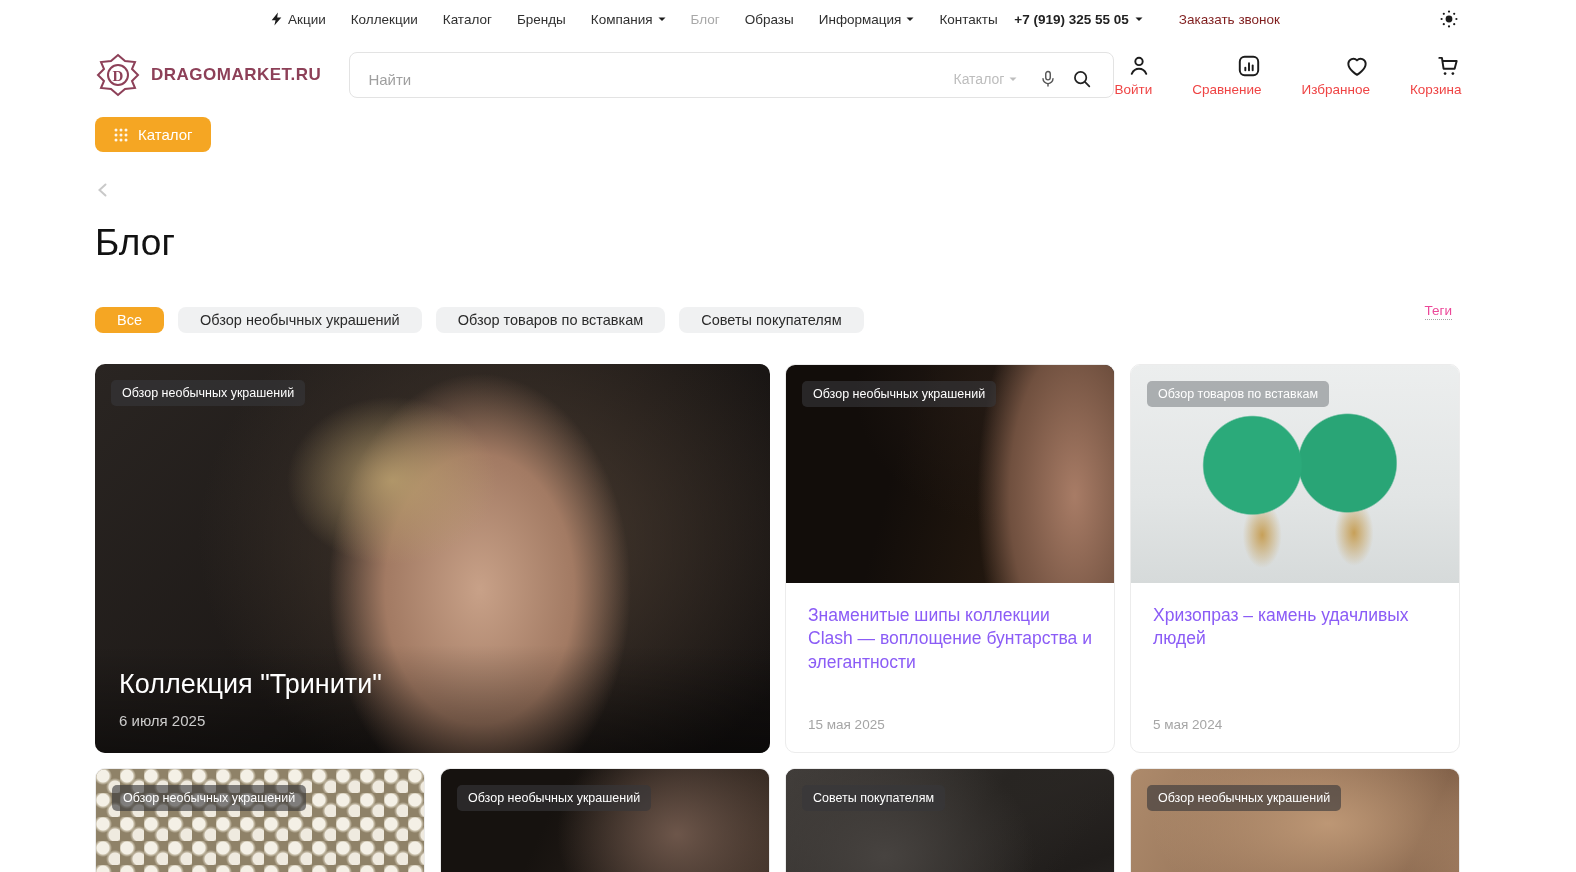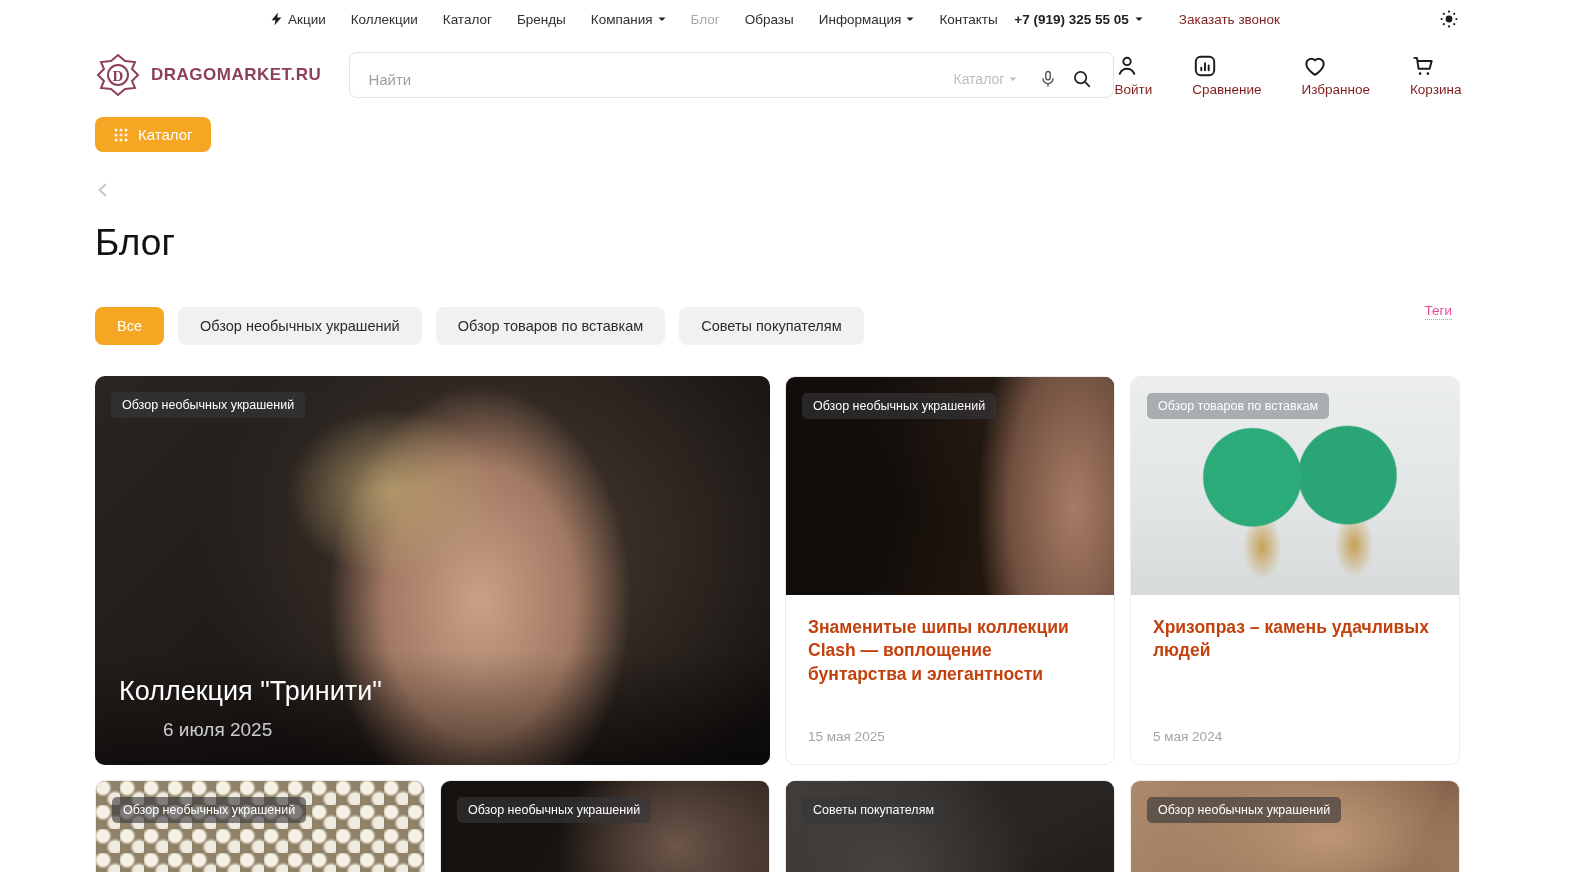--- a/index.html
+++ b/index.html
@@ -25,58 +25,58 @@
   .logo-text { font-size:17px; font-weight:bold; letter-spacing:.5px; color:#8d4058; }
   .searchbar { flex:0 0 765px; margin-left:28px; height:46px; border:1px solid #e3e3e3; border-radius:8px;
     display:flex; align-items:center; padding:8px 14px 0 18px; background:#fff; }
   .searchbar input { flex:1; border:none; outline:none; font-size:15px; color:#333; background:transparent;
     font-family:inherit; }
   .searchbar input::placeholder { color:#9f9f9f; }
   .search-cat { display:flex; align-items:center; gap:5px; color:#bdbdbd; font-size:14px; cursor:pointer; white-space:nowrap; margin-right:14px; }
   .search-mic, .search-go { width:34px; height:34px; display:flex; align-items:center; justify-content:center; cursor:pointer; color:#555; }
   .search-go { color:#222; }
   .header-actions { margin-left:auto; display:flex; gap:40px; }
-  .action { display:flex; flex-direction:column; align-items:flex-start; gap:3px; cursor:pointer; color:#7f1d1d; }
+  .action { display:flex; flex-direction:column; align-items:flex-end; gap:3px; cursor:pointer; color:#ef4444; }
   .action svg { width:26px; height:26px; }
   .action-label { font-size:13.5px; }
 
   
   .catalog-btn { margin-top:13px; display:inline-flex; align-items:center; gap:9px; background:#f5a623;
     color:#fff; border:none; border-radius:8px; padding:0 18px; height:35px; font-size:15px;
     font-family:inherit; cursor:pointer; }
 
   
   .back-btn { margin-top:28px; width:20px; height:20px; color:#c9c9c9; cursor:pointer; display:flex; align-items:center; }
   .page-title { margin-top:22px; font-size:37px; font-weight:500; color:#121212; }
 
   
   .filters-row { margin-top:43px; display:flex; gap:14px; align-items:center; position:relative; }
-  .filter-btn { height:38px; padding:0 22px; border:none; border-radius:8px; background:#f0f1f2;
+  .filter-btn { height:26px; padding:0 22px; border:none; border-radius:8px; background:#f0f1f2;
     color:#2b2b2b; font-size:14.5px; font-family:inherit; cursor:pointer; white-space:nowrap; }
   .filter-btn.active { background:#f5a623; color:#fff; }
   .tags-link { position:absolute; right:8px; top:-4px; font-size:13.5px; color:#ec4899;
     border-bottom:1px dotted #a5a5a5; padding-bottom:1px; cursor:pointer; }
 
   
   .cards-grid { margin-top:31px; display:grid; grid-template-columns:repeat(4,1fr); gap:15px;
     grid-auto-rows:389px; }
   .card { position:relative; border-radius:10px; overflow:hidden; background:#fff; cursor:pointer; }
   .card.boxed { border:1px solid #ececec; }
   .card.span2 { grid-column:span 2; }
   .card-img { height:218px; width:100%; }
   .card.full .card-img { position:absolute; inset:0; height:100%; }
   .badge { position:absolute; top:16px; left:16px; z-index:2; background:rgba(55,55,58,.62);
     color:#fff; font-size:12.5px; padding:6px 11px; border-radius:5px; white-space:nowrap; }
   .badge.light { background:rgba(145,150,153,.72); }
   .card-overlay { position:absolute; left:0; right:0; bottom:0; z-index:2; padding:24px;
     background:linear-gradient(180deg, rgba(0,0,0,0) 0%, rgba(0,0,0,.45) 100%); }
   .card-overlay .card-title { color:#fff; font-size:27px; font-weight:500; }
-  .card-overlay .card-date { color:rgba(255,255,255,.78); font-size:19px; margin-top:12px;margin-left:44px; }
+  .card-overlay .card-date { color:rgba(255,255,255,.78); font-size:15px; margin-top:12px; }
   .card-body { padding:21px 22px; }
-  .card-body .card-title { font-size:17.5px; font-weight:700; color:#c2410c; line-height:1.33; }
+  .card-body .card-title { font-size:17.5px; font-weight:400; color:#8b5cf6; line-height:1.33; }
   .card-body .card-date { position:absolute; bottom:20px; left:22px; font-size:13.5px; color:#a5a5a5; }
 
   
   .img-trinity { background:
     radial-gradient(ellipse 150px 120px at 44% 30%, rgba(186,160,110,.85) 0%, rgba(186,160,110,0) 70%),
     radial-gradient(ellipse 210px 300px at 57% 58%, #c8a188 0%, #a27a63 45%, rgba(0,0,0,0) 72%),
     radial-gradient(ellipse 420px 360px at 62% 45%, #4a3c31 0%, rgba(0,0,0,0) 75%),
     linear-gradient(135deg, #2a2522 0%, #1b1715 55%, #141110 100%); }
   .img-clash { background:
     radial-gradient(ellipse 130px 300px at 88% 60%, #a87c66 0%, #70503f 50%, rgba(0,0,0,0) 75%),

